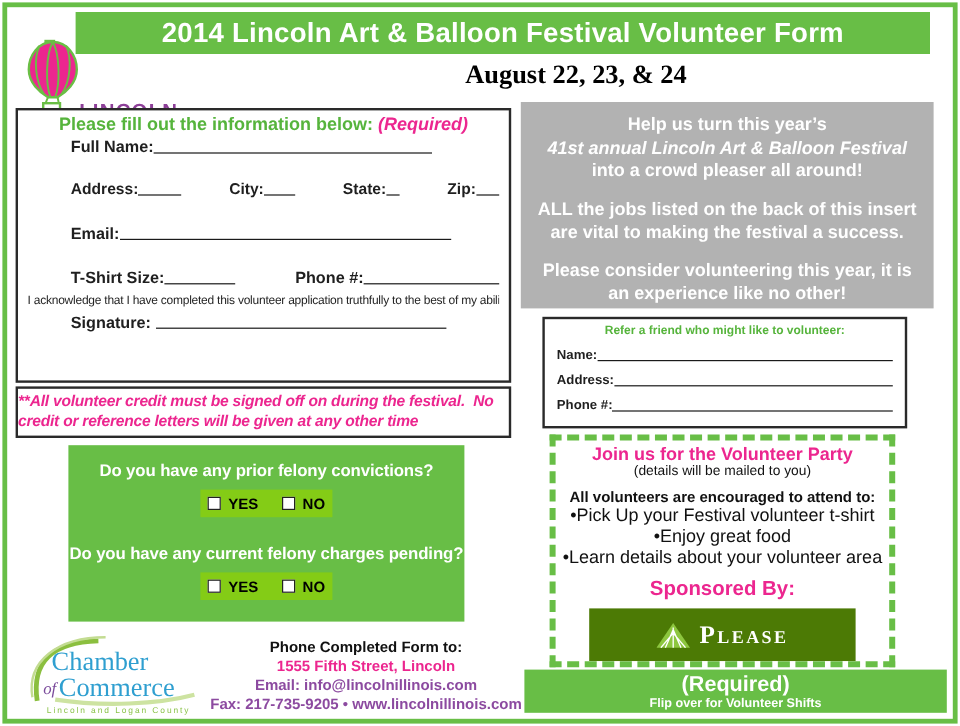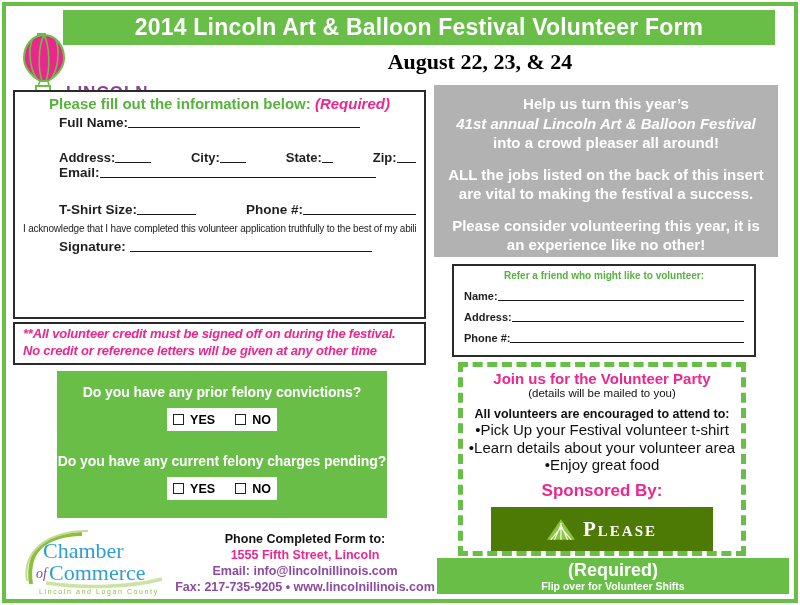--- a/index.html
+++ b/index.html
@@ -39,39 +39,39 @@
             box-sizing:border-box;padding:3px 8px;background:#fff;overflow:hidden;}
   .info-heading{text-align:center;font-size:15px;font-weight:bold;white-space:nowrap;}
   .green-h{color:#56b43c;}
   .pink-req{color:var(--pink);font-style:italic;}
   .fline{display:flex;align-items:flex-end;font-weight:bold;font-size:13.5px;white-space:nowrap;}
   .fline .lbl{flex:0 0 auto;padding-left:36px;}
   .fill{border-bottom:1.5px solid #1a1a1a;height:3px;margin-bottom:2px;display:inline-block;}
   .grow{flex-grow:1;flex-basis:0;}
   .mt-name{margin-top:3px;}
   .mt-addr{margin-top:20px;font-size:13px;}
-  .mt-email{}
+  .mt-email{margin-top:22px;}
   .mt-shirt{margin-top:22px;}
   .ack{margin-top:6px;font-size:10px;white-space:nowrap;letter-spacing:-.2px;overflow:hidden;}
   .mt-sig{margin-top:5px;}
   .note{margin-top:3px;color:var(--note-purple);font-weight:bold;font-size:12.5px;line-height:1.26;white-space:pre-wrap;}
   .ml4{margin-left:4px;text-align:center;}
 
   
   .credit-box{position:absolute;left:13px;top:322px;width:413px;height:43px;border:2px solid #2a2a2a;
-              box-sizing:border-box;padding:2px 8px;overflow:hidden;}
+              box-sizing:border-box;padding:2px 0;overflow:hidden;}
   .credit-box div{color:var(--pink);font-weight:bold;font-style:italic;font-size:13px;
                   letter-spacing:-.2px;line-height:1.3;white-space:pre-wrap;}
 
   
   .felony-box{position:absolute;left:57px;top:371px;width:330px;height:147px;background:var(--green);
               box-sizing:border-box;text-align:center;overflow:hidden;}
   .fq{margin-top:13px;color:#fff;font-weight:bold;font-size:14px;letter-spacing:-.1px;white-space:nowrap;}
   .fq2{margin-top:22px;}
-  .yn{width:110px;height:23px;background:#ffffff;margin:8px auto 0;display:flex;align-items:center;
+  .yn{width:110px;height:23px;background:#84cc16;margin:8px auto 0;display:flex;align-items:center;
       justify-content:center;gap:6px;font-weight:bold;font-size:12.5px;color:#000;}
   .cb{width:9px;height:9px;border:1.5px solid #222;display:inline-block;background:#fff;}
   .yn .gap{width:8px;}
 
   
   .chamber{position:absolute;left:16px;top:529px;}
   .return-block{position:absolute;left:170px;top:531px;width:270px;text-align:center;font-weight:bold;
                 font-size:12.5px;line-height:1.28;white-space:nowrap;}
   .ret-h{color:#111;}
   .ret-addr{color:var(--pink);}
@@ -239,22 +239,22 @@
       <span class="lbl">Phone #:</span>
       <span class="fill grow"></span>
     </div>
   </div>
 
   <div class="party-box">
     <div class="party-h">Join us for the Volunteer Party</div>
     <div class="party-sub">(details will be mailed to you)</div>
     <div class="party-intro">All volunteers are encouraged to attend to:</div>
     <div class="party-li">•Pick Up your Festival volunteer t-shirt</div>
+    <div class="party-li">•Enjoy great food</div>
     <div class="party-li">•Learn details about your volunteer area</div>
-    <div class="party-li">•Enjoy great food</div>
     <div class="sponsored">Sponsored By:</div>
     <div class="regions">
       <svg width="28" height="21" viewBox="0 0 30 22">
         <polygon points="15,0 30,22 0,22" fill="#8dc63f"></polygon>
         <path d="M15 4 L15 22 M15 6 L8 22 M15 6 L22 22 M15 9 L4 22 M15 9 L26 22" fill="none" stroke="#ffffff" stroke-width="1.2"></path>
       </svg>
       <span class="regions-word">Please</span>
     </div>
   </div>
 

